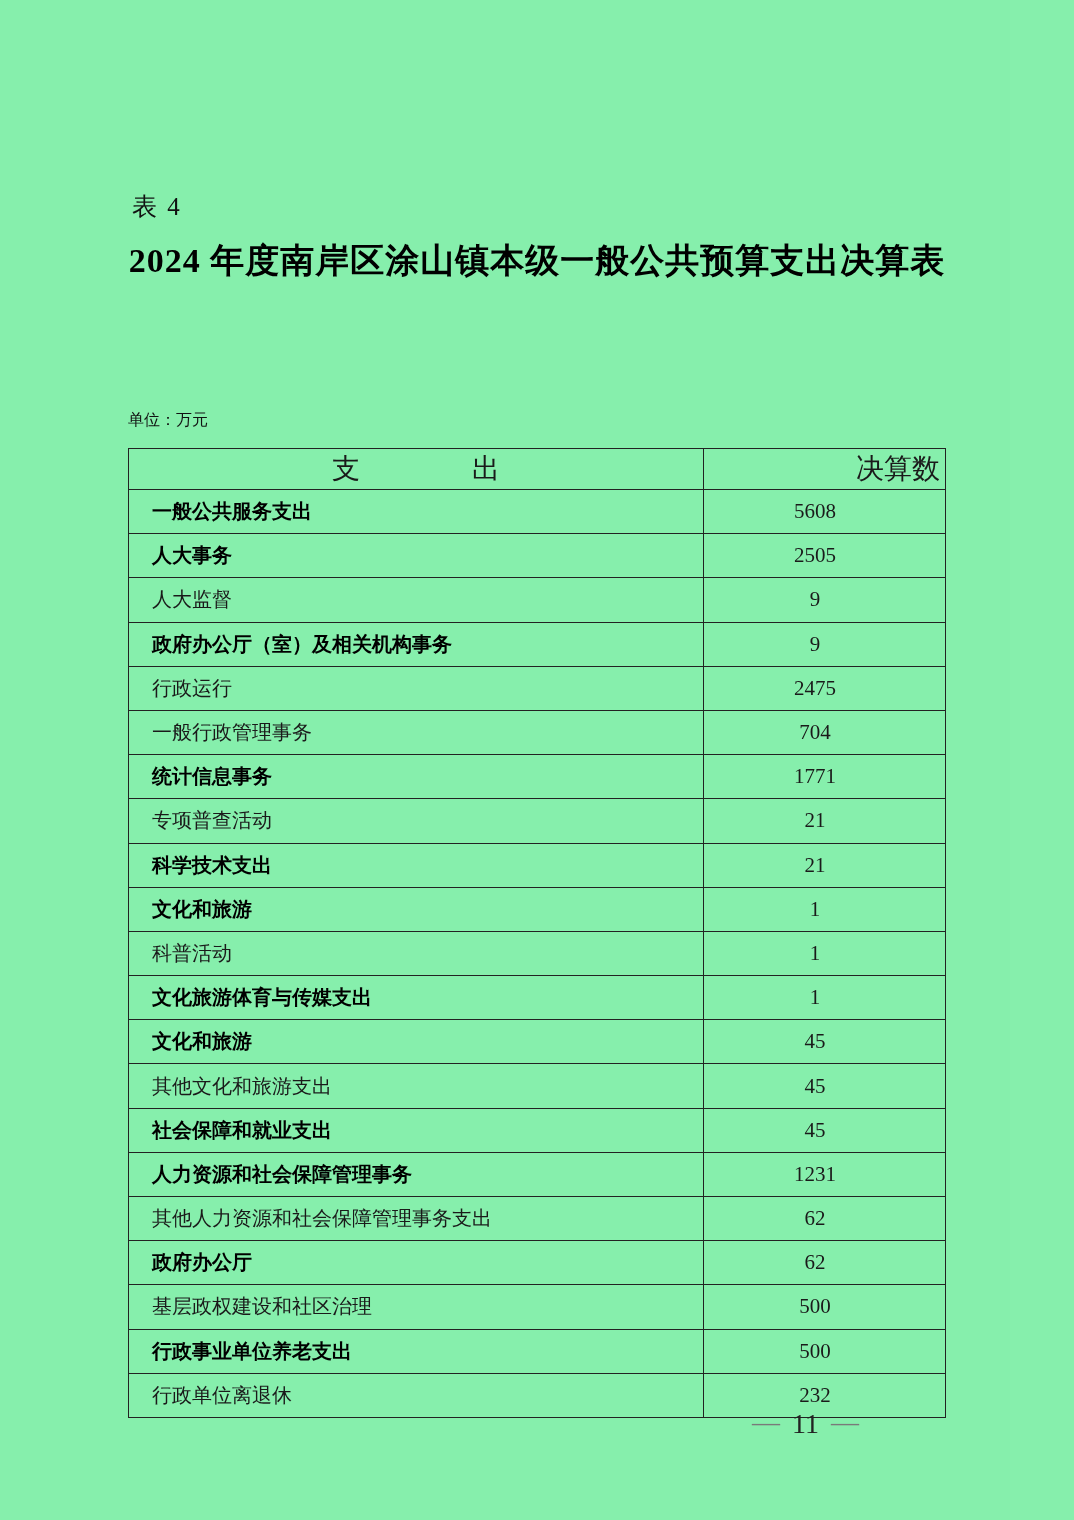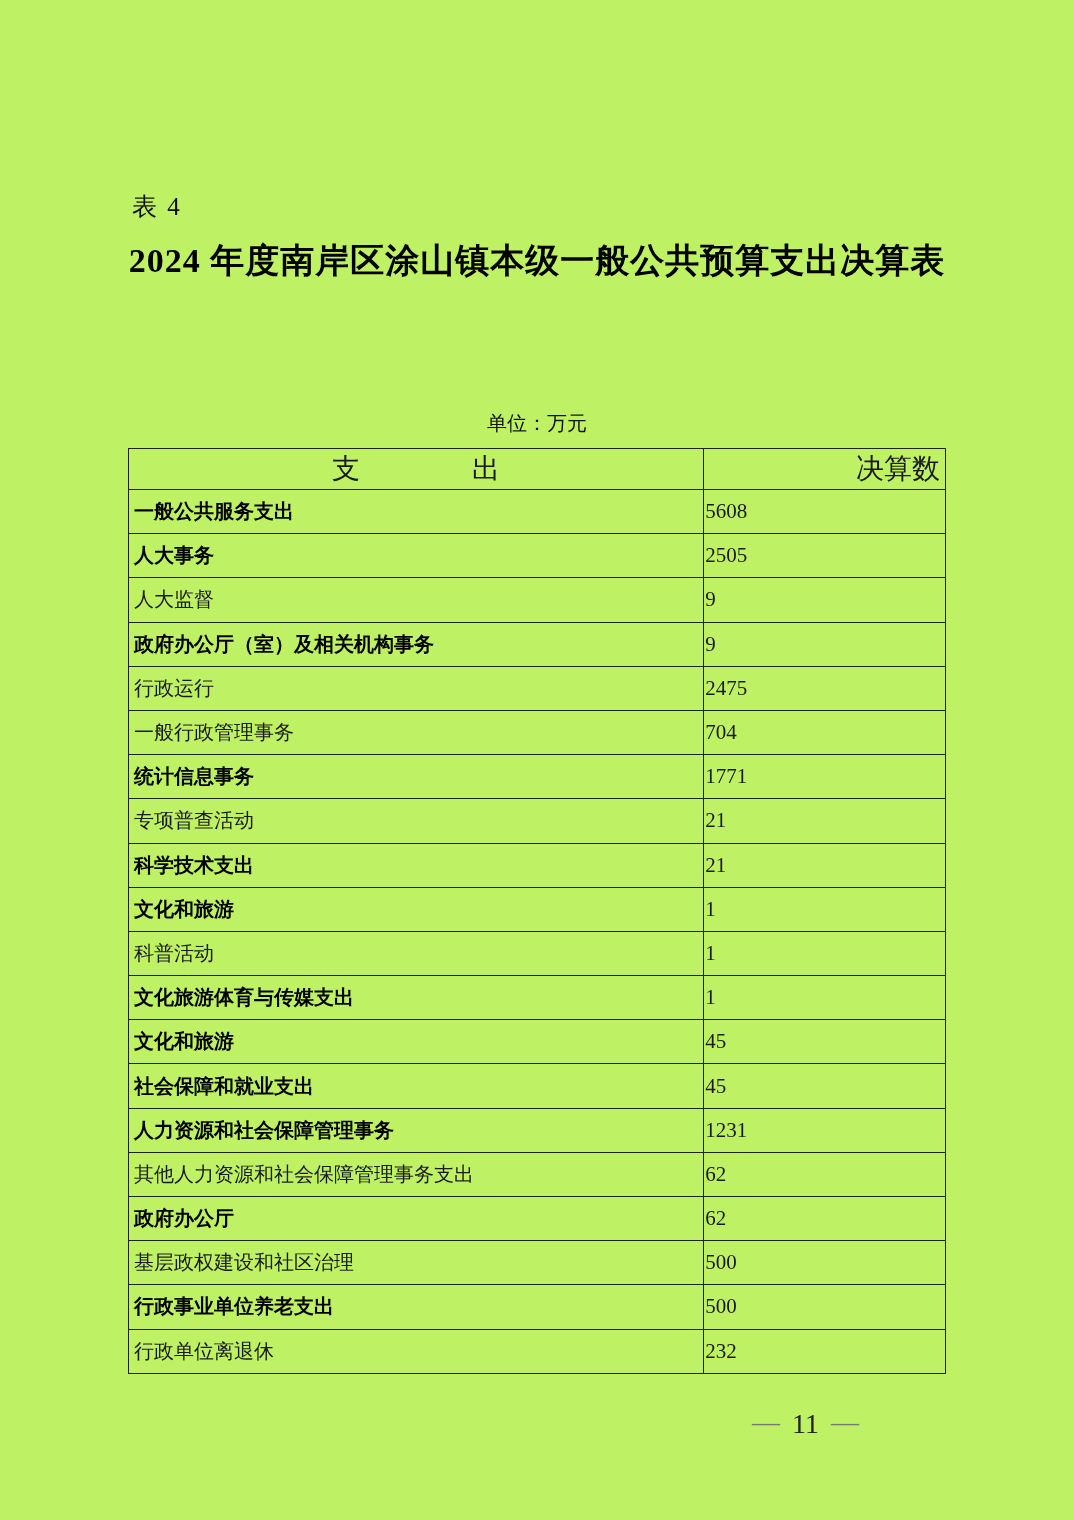--- a/index.html
+++ b/index.html
@@ -4,21 +4,21 @@
 <style>
   html, body {
     margin: 0;
     padding: 0;
     background: #ffffff;
   }
   .page {
     position: relative;
     width: 1074px;
     height: 1520px;
-    background: #bef264;
+    background: #86efac;
     font-family: "Liberation Serif", "DejaVu Serif", serif;
     color: #1a1a1a;
     overflow: hidden;
   }
   .table-label {
     position: absolute;
     left: 132px;
     top: 190px;
     font-size: 25px;
     letter-spacing: 2px;
@@ -35,22 +35,22 @@
     text-align: center;
     letter-spacing: 1px;
     color: #000;
     white-space: nowrap;
   }
   .unit-note {
     position: absolute;
     left: 128px;
     top: 410px;
     width: 818px;
-    text-align: center;
-    font-size: 20px;
+    text-align: left;
+    font-size: 16px;
     color: #111;
   }
   table.budget-table {
     position: absolute;
     left: 128px;
     top: 448px;
     width: 818px;
     border-collapse: collapse;
     table-layout: fixed;
   }
@@ -67,25 +67,25 @@
     height: 35px;
     font-weight: normal;
     font-size: 28px;
     color: #1a1a1a;
   }
   .budget-table th.col-label { text-align: center; }
   .budget-table th.col-value { text-align: right; padding-right: 5px; }
   .budget-table tbody td { height: 41.2px; }
   .budget-table td.cell-label {
     text-align: left;
-    padding-left: 5px;
+    padding-left: 23px;
     font-size: 20px;
   }
   .budget-table td.cell-value {
-    text-align: left;
+    text-align: center;
     padding-right: 20px;
     font-size: 21px;
   }
   .budget-table tr.bold td.cell-label { font-weight: bold; color: #000; }
   .page-footer {
     position: absolute;
     left: 740px;
     top: 1408px;
     width: 250px;
     text-align: left;
@@ -180,20 +180,24 @@
   <tr class="bold">
     <td class="cell-label">文化旅游体育与传媒支出</td>
     <td class="cell-value">1</td>
   </tr>
 
   <tr class="bold">
     <td class="cell-label">文化和旅游</td>
     <td class="cell-value">45</td>
   </tr>
 
+  <tr>
+    <td class="cell-label">其他文化和旅游支出</td>
+    <td class="cell-value">45</td>
+  </tr>
 
   <tr class="bold">
     <td class="cell-label">社会保障和就业支出</td>
     <td class="cell-value">45</td>
   </tr>
 
   <tr class="bold">
     <td class="cell-label">人力资源和社会保障管理事务</td>
     <td class="cell-value">1231</td>
   </tr>

